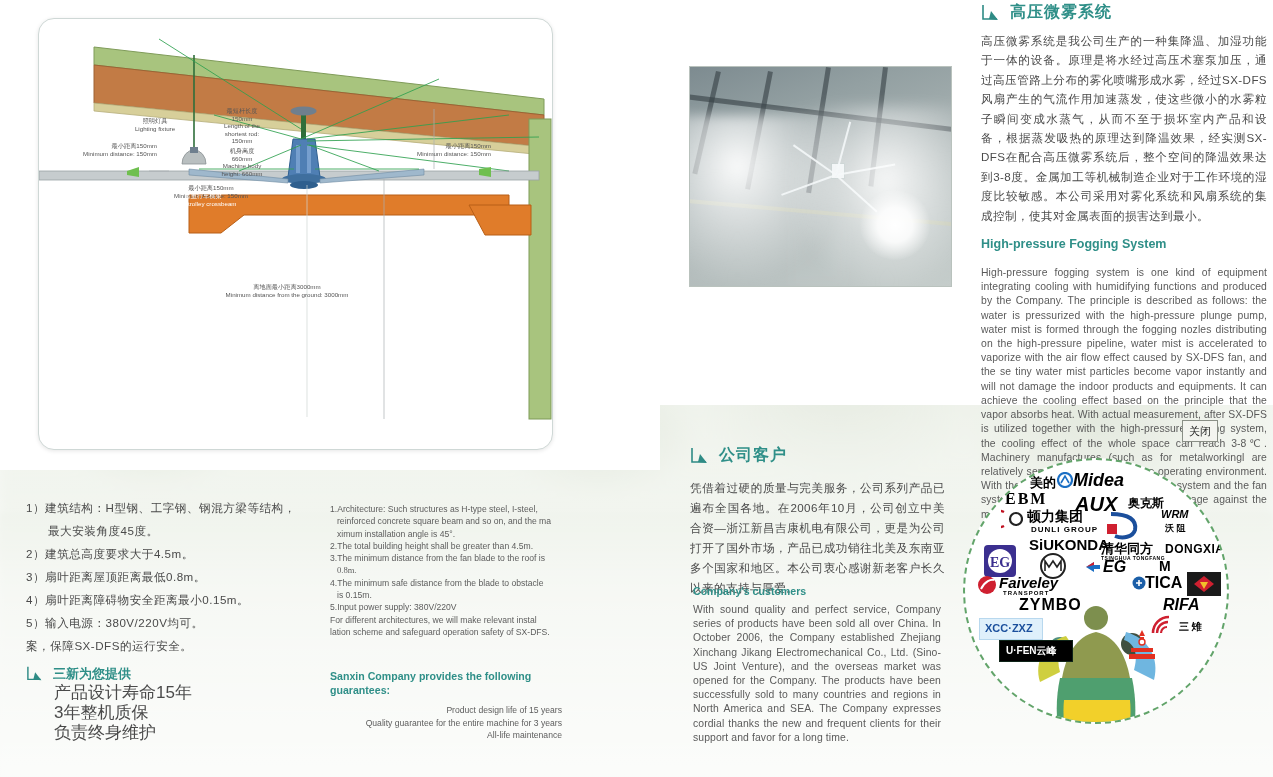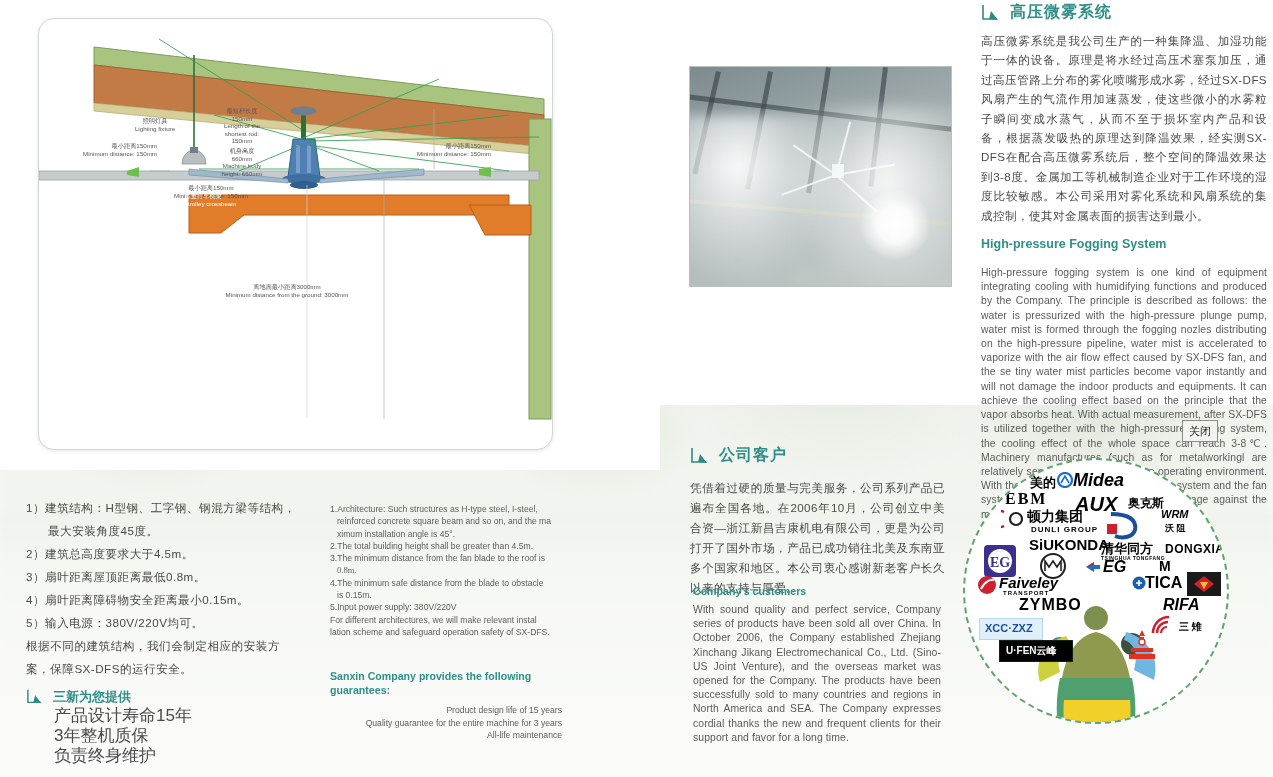--- a/index.html
+++ b/index.html
@@ -244,21 +244,20 @@
   <div class="en-body">High-pressure fogging system is one kind of equipment integrating cooling with humidifying functions and produced by the Company. The principle is described as follows: the water is pressurized with the high-pressure plunge pump, water mist is formed through the fogging nozles distributing on the high-pressure pipeline, water mist is accelerated to vaporize with the air flow effect caused by SX-DFS fan, and the se tiny water mist particles become vapor instantly and will not damage the indoor products and equipments. It can achieve the cooling effect based on the principle that the vapor absorbs heat. With actual measurement, after SX-DFS is utilized together with the high-pressure fogging system, the cooling effect of the whole space can reach 3-8℃. Machinery manufactures (such as for metalworkingl are relatively sensitive to humidity of the operating environment. With the integrated control of the fogging system and the fan system, the Company can reduce the damage against the metal surface to be the minimum.</div>
 </div>
 
 <div id="cn-list">
   <div class="cn-li">1）建筑结构：H型钢、工字钢、钢混方梁等结构，</div>
   <div class="cn-li indent">最大安装角度45度。</div>
   <div class="cn-li">2）建筑总高度要求大于4.5m。</div>
   <div class="cn-li">3）扇叶距离屋顶距离最低0.8m。</div>
   <div class="cn-li">4）扇叶距离障碍物安全距离最小0.15m。</div>
   <div class="cn-li">5）输入电源：380V/220V均可。</div>
-  <div class="cn-li">根据不同的建筑结构，我们会制定相应的安装方</div>
   <div class="cn-li">案，保障SX-DFS的运行安全。</div>
 
   <div id="provide-title">
     <svg class="arrow-ico" width="20" height="18" viewBox="0 0 22 20">
       <path d="M2,2 L2,16 L16,16" fill="none" stroke="#2e8b85" stroke-width="1.6"></path>
       <path d="M10,8 L17,17 L8,16 Z" fill="#2e8b85"></path>
     </svg>
     <span>三新为您提供</span>
   </div>
   <div class="provide-li" style="padding-left:28px;">产品设计寿命15年</div>

